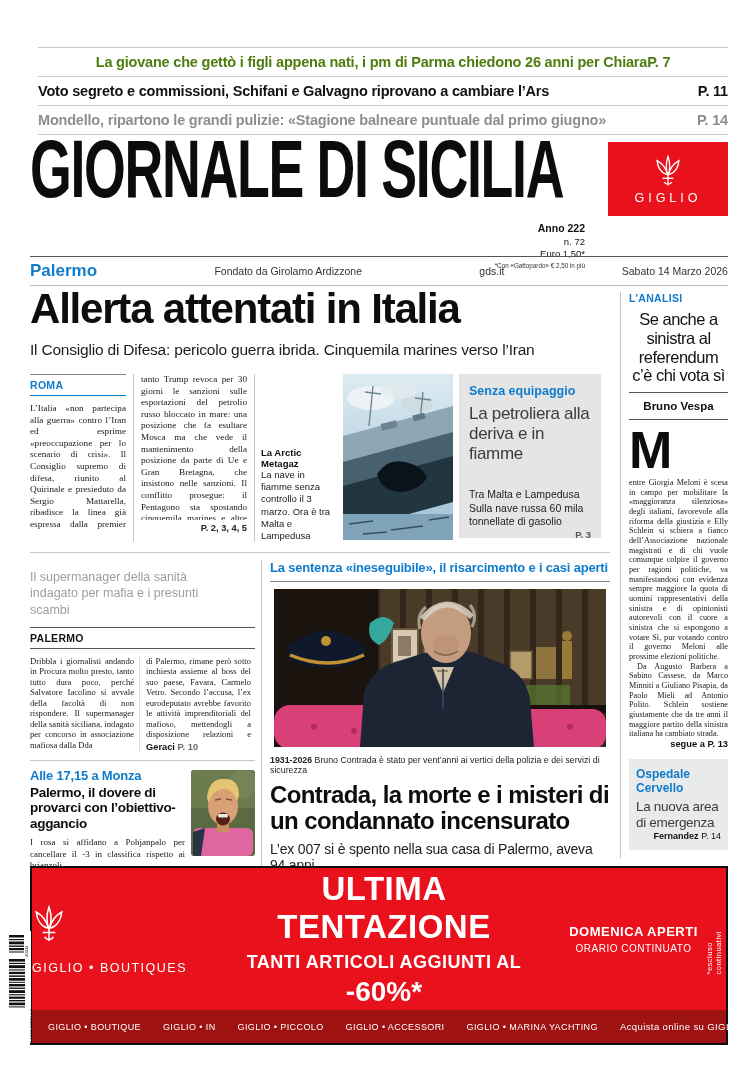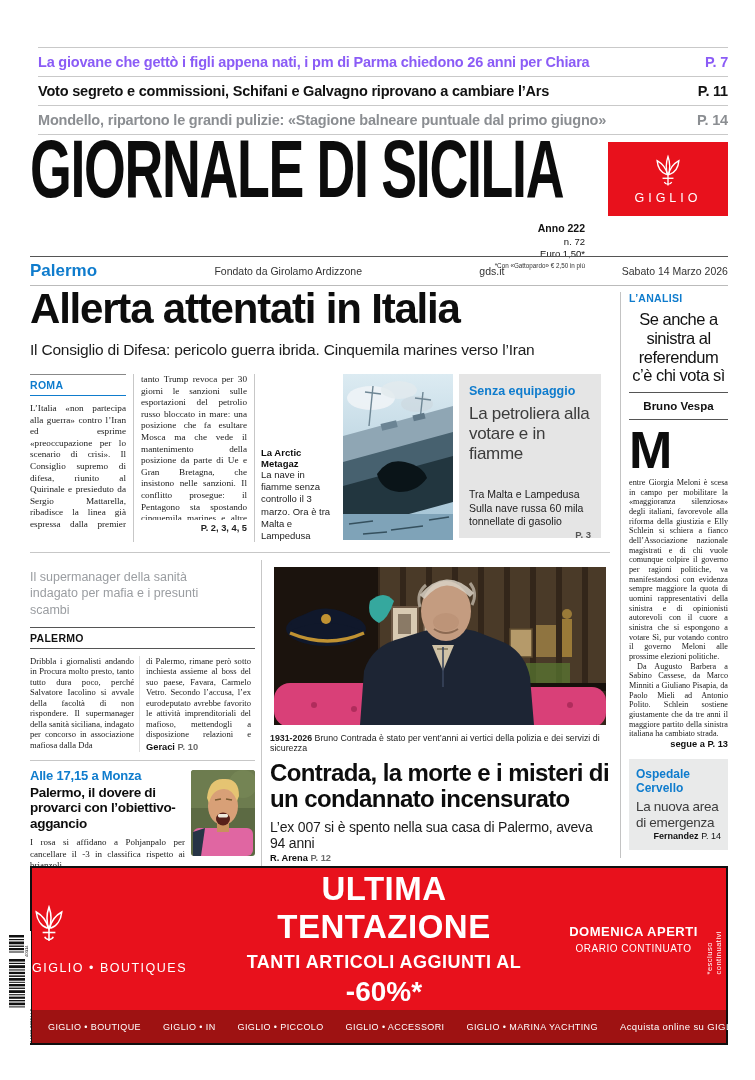--- a/index.html
+++ b/index.html
@@ -6,21 +6,21 @@
   html,body { background:#f2f2f2; }
   .page {
     position:relative; width:755px; height:1080px; background:#ffffff;
     margin:0 auto; overflow:hidden;
     font-family:"Liberation Sans", sans-serif; color:#111;
   }
   
   .teasers { position:absolute; left:38px; right:27px; top:47px; border-top:1px solid #c9c9c9; }
   .teaser-row { display:flex; justify-content:space-between; align-items:center;
     height:29px; border-bottom:1px solid #c9c9c9; font-weight:bold; font-size:14.5px; letter-spacing:-0.2px; cursor:pointer; }
-  .teaser-blue  { color:#8b5cf6; }
+  .teaser-blue  { color:#4d7c0f;justify-content:center; }
   .teaser-black { color:#121212; }
   .teaser-gray  { color:#8b8e92; }
   .teaser-page { font-weight:bold; }
   
   .masthead-title { position:absolute; left:30px; top:128px; font-size:82px; font-weight:bold;
     letter-spacing:-2px; line-height:1; white-space:nowrap; color:#0c0c0c;
     transform:scaleX(.655); transform-origin:left top; }
   .giglio-box { position:absolute; left:608px; top:142px; width:120px; height:74px;
     background:#e8111c; display:flex; flex-direction:column; align-items:center; justify-content:center; gap:3px; }
   .giglio-label { color:#fff; font-size:12.5px; letter-spacing:4px; font-weight:normal; }
@@ -219,21 +219,21 @@
       <rect x="0" y="140" width="110" height="26" fill="#7fa3b8"></rect>
       <g stroke="#35505e" stroke-width="1.6">
         <line x1="6" y1="150" x2="30" y2="147"></line>
           <line x1="48" y1="156" x2="80" y2="152"></line>
         <line x1="20" y1="160" x2="44" y2="158"></line>
           <line x1="86" y1="146" x2="106" y2="143"></line>
       </g>
     </svg>
     <div class="senza">
       <div class="senza-kicker">Senza equipaggio</div>
-      <div class="senza-title">La petroliera alla votare e in fiamme</div>
+      <div class="senza-title">La petroliera alla deriva e in fiamme</div>
       <div class="senza-body">Tra Malta e Lampedusa Sulla nave russa 60 mila tonnellate di gasolio</div>
       <div class="senza-page">P. 3</div>
     </div>
   </div>
 
   <div class="rule-h"></div>
 
   <div class="second">
     <div class="left-wrap">
       <div class="iac-stand">Il supermanager della sanità indagato per mafia e i presunti scambi</div>
@@ -272,20 +272,21 @@
           <path d="M16,28 Q18,8 33,9 Q48,8 48,26 L46,31 Q41,18 32,19 Q21,20 18,33 Z" fill="#e5c472"></path>
           <line x1="24" y1="30" x2="30" y2="29" stroke="#7a5a30" stroke-width="1.6"></line>
           <line x1="35" y1="29" x2="41" y2="30" stroke="#7a5a30" stroke-width="1.6"></line>
           <ellipse cx="32" cy="49" rx="7" ry="6.5" fill="#57201a"></ellipse>
           <rect x="27" y="44" width="10" height="3.4" rx="1.4" fill="#efe9dc"></rect>
         </svg>
       </div>
     </div>
 
     <div class="contrada-wrap">
+      <div class="con-kicker">La sentenza «ineseguibile», il risarcimento e i casi aperti</div>
       <svg class="con-photo" viewBox="0 0 332 158">
         <rect width="332" height="158" fill="#33261a"></rect>
         <rect x="0" y="0" width="104" height="158" fill="#1b130d"></rect>
         <g fill="#4a3a28">
           <rect x="106" y="0" width="20" height="118"></rect>
             <rect x="132" y="0" width="20" height="118"></rect>
           <rect x="158" y="0" width="20" height="118"></rect>
             <rect x="184" y="0" width="20" height="118"></rect>
           <rect x="210" y="0" width="20" height="118"></rect>
             <rect x="236" y="0" width="20" height="118"></rect>

